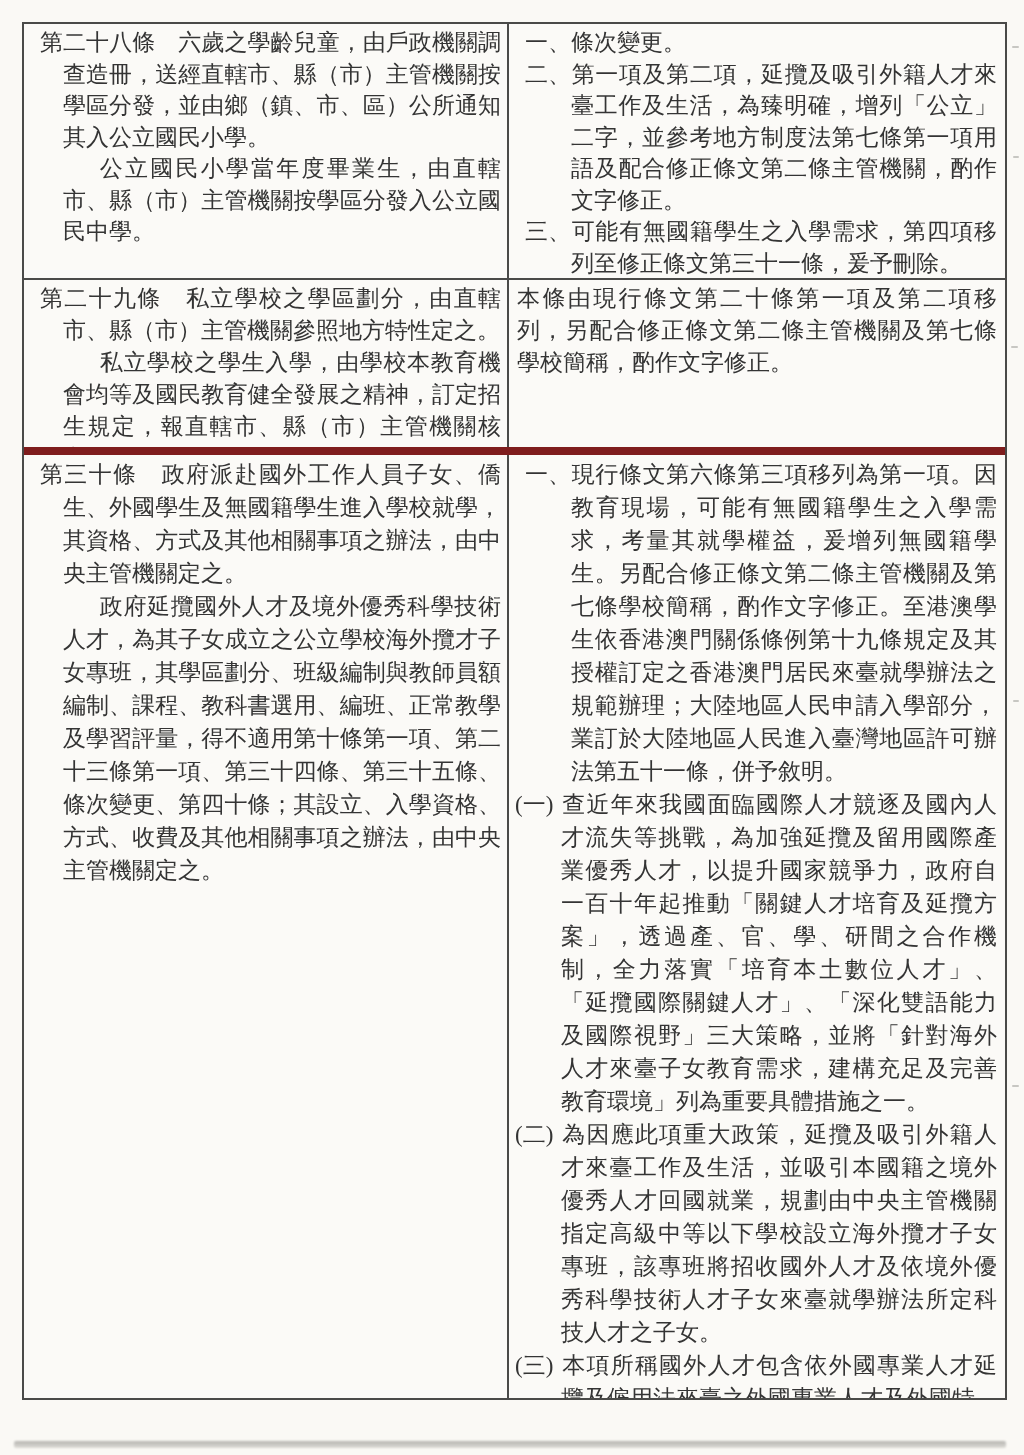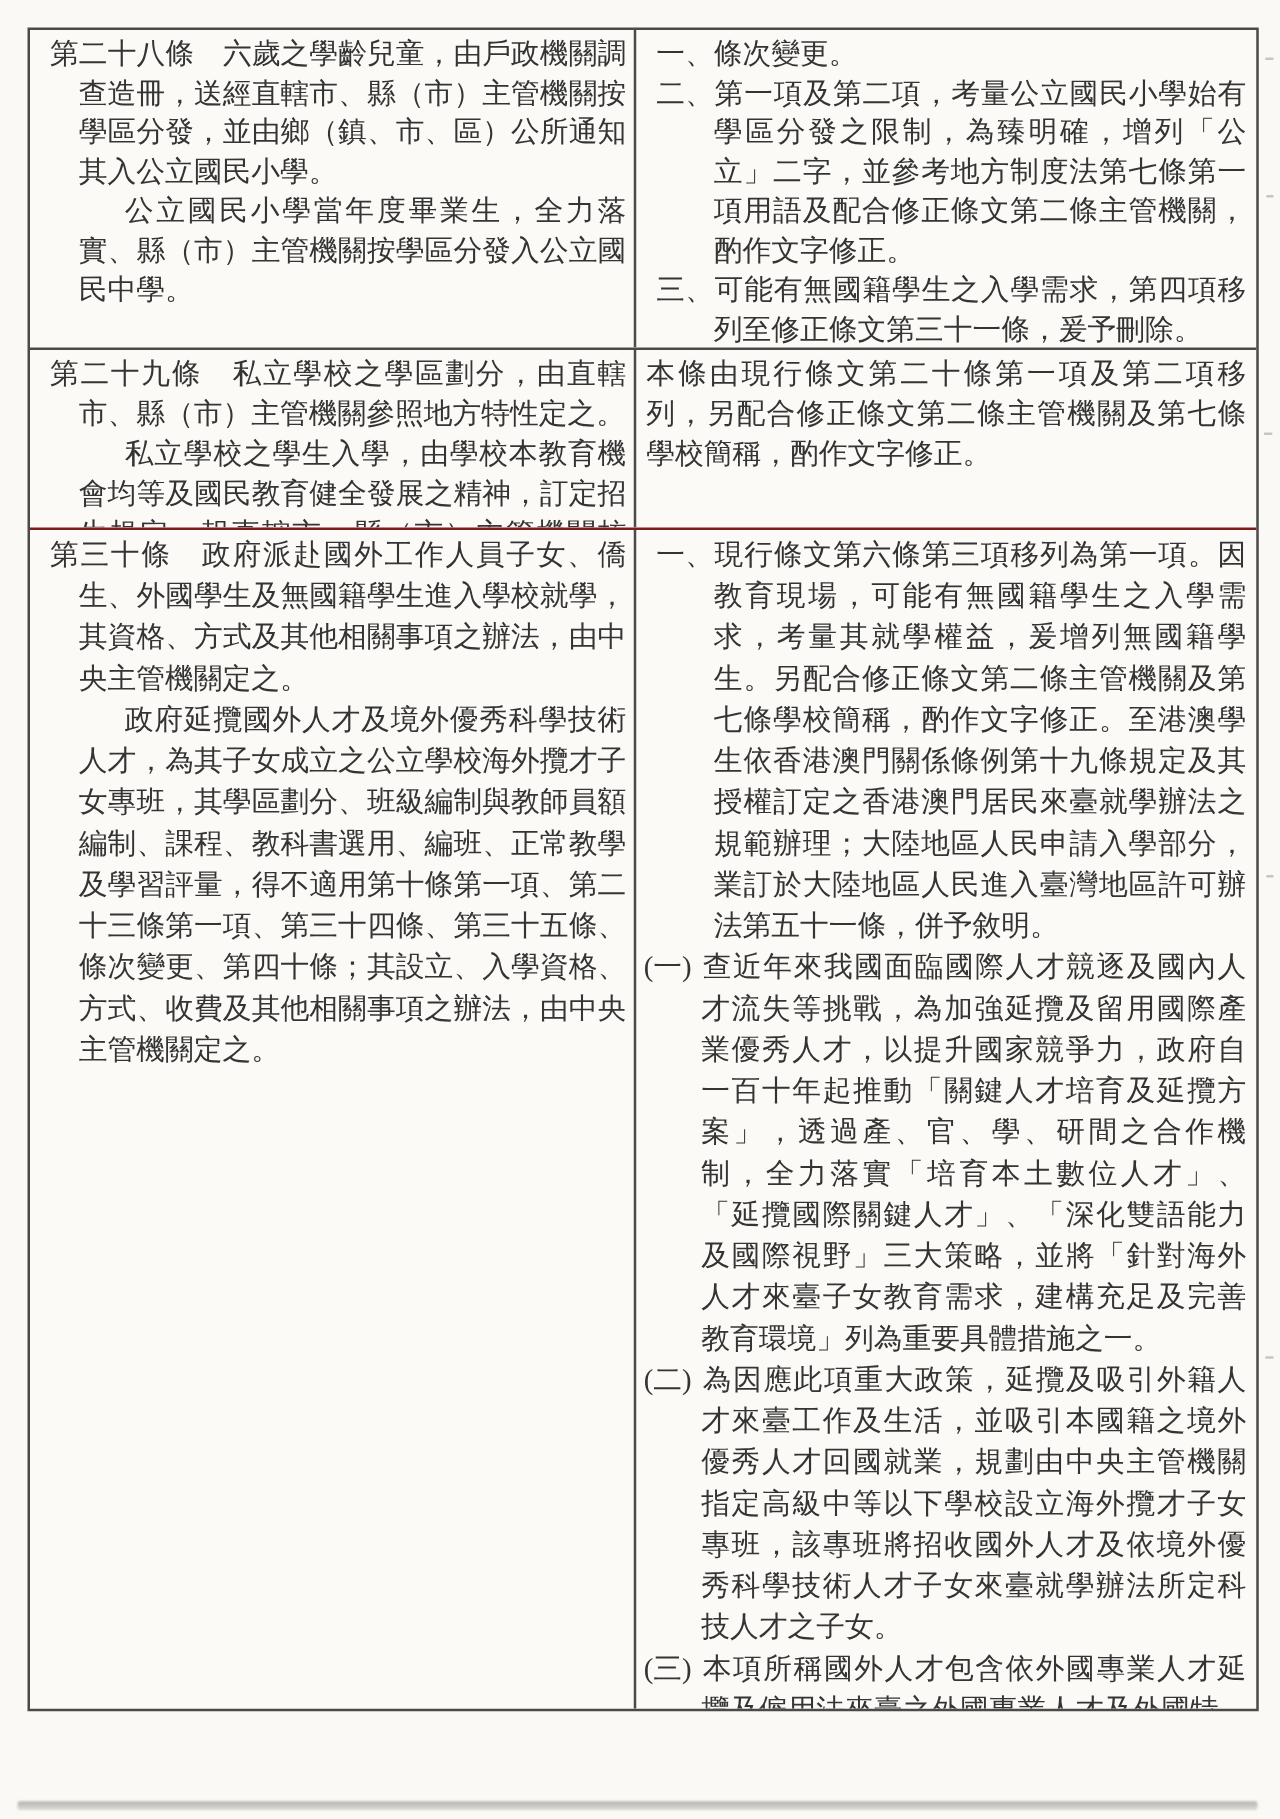--- a/index.html
+++ b/index.html
@@ -29,21 +29,21 @@
     box-sizing: border-box;
     border: 2px solid #4a4a48;
     background: #fbfaf7;
   }
   .trow {
     display: flex;
     box-sizing: border-box;
     overflow: hidden;
   }
   .trow-1 { height: 256px; border-bottom: 2px solid #4a4a48; }
-  .trow-2 { height: 144px; border-bottom: 2px solid #7f1d1d; }
+  .trow-2 { height: 175px; border-bottom: 8px solid #7f1d1d; }
   .trow-3 { height: 943px; }
   .cell {
     box-sizing: border-box;
     overflow: hidden;
     text-align: justify;
     font-size: 23px;
   }
   .cell-article {
     width: 485px;
     border-right: 2px solid #4a4a48;
@@ -102,28 +102,28 @@
 </head>
 <body>
 
 <div class="page">
 
   <div class="cmp-table">
 
     <div class="trow trow-1">
       <div class="cell cell-article">
         <p class="art-first">第二十八條　六歲之學齡兒童，由戶政機關調查造冊，送經直轄市、縣（市）主管機關按學區分發，並由鄉（鎮、市、區）公所通知其入公立國民小學。</p>
-        <p class="art-para">公立國民小學當年度畢業生，全力落實、縣（市）主管機關按學區分發入公立國民中學。</p>
+        <p class="art-para">公立國民小學當年度畢業生，由直轄市、縣（市）主管機關按學區分發入公立國民中學。</p>
       </div>
       <div class="cell cell-expl">
         <p class="item item-num">
           <span class="marker">一、</span><span>條次變更。</span>
         </p>
         <p class="item item-num">
-          <span class="marker">二、</span><span>第一項及第二項，考量公立國民小學始有學區分發之限制，為臻明確，增列「公立」二字，並參考地方制度法第七條第一項用語及配合修正條文第二條主管機關，酌作文字修正。</span>
+          <span class="marker">二、</span><span>第一項及第二項，延攬及吸引外籍人才來臺工作及生活，為臻明確，增列「公立」二字，並參考地方制度法第七條第一項用語及配合修正條文第二條主管機關，酌作文字修正。</span>
         </p>
         <p class="item item-num">
           <span class="marker">三、</span><span>可能有無國籍學生之入學需求，第四項移列至修正條文第三十一條，爰予刪除。</span>
         </p>
       </div>
     </div>
 
     <div class="trow trow-2">
       <div class="cell cell-article">
         <p class="art-first">第二十九條　私立學校之學區劃分，由直轄市、縣（市）主管機關參照地方特性定之。</p>

